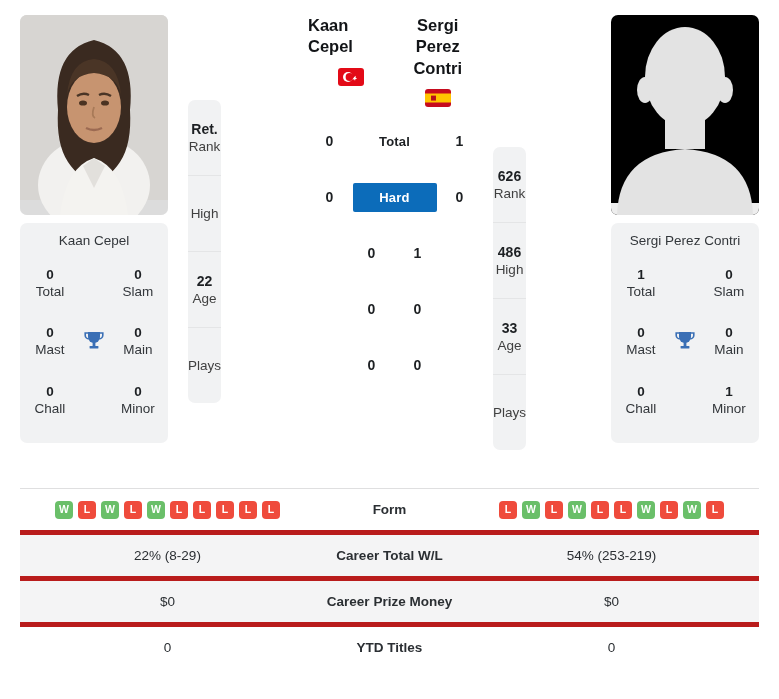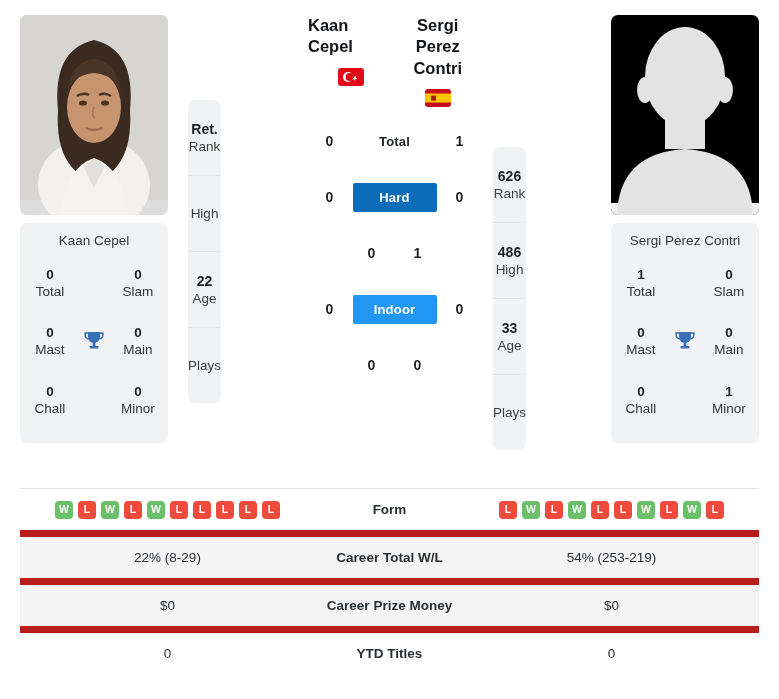--- a/index.html
+++ b/index.html
@@ -208,21 +208,21 @@
 
   
   .stats-table {
     position: absolute;
     left: 20px;
     top: 488px;
     width: 739px;
     border-collapse: collapse;
     table-layout: fixed;
   }
-  .stats-table tr { border-top: 7px solid #b91c1c; }
+  .stats-table tr { border-top: 5px solid #b91c1c; }
   .stats-table tr:first-child { border-top: 1px solid #dfdfe0; }
   .stats-table tr.shaded { background: #f4f4f5; }
   .stats-table td {
     height: 41px;
     padding: 0;
     vertical-align: middle;
     text-align: center;
     font-size: 13.5px;
     color: #2b2f33;
   }
@@ -388,21 +388,20 @@
           <div class="surf-score">0</div>
           <div class="surf-chip" style="background:#0c6cba">Hard</div>
           <div class="surf-score">0</div>
         </div>
         <div class="surf-row">
           <div class="surf-score">0</div>
           <div class="surf-score">1</div>
         </div>
         <div class="surf-row">
           <div class="surf-score">0</div>
-          <div class="surf-chip" style="background:#2196f3">Indoor</div>
           <div class="surf-score">0</div>
         </div>
         <div class="surf-row">
           <div class="surf-score">0</div>
           <div class="surf-score">0</div>
         </div>
       </div>
     </div>
 
     <div class="rank-col right">

